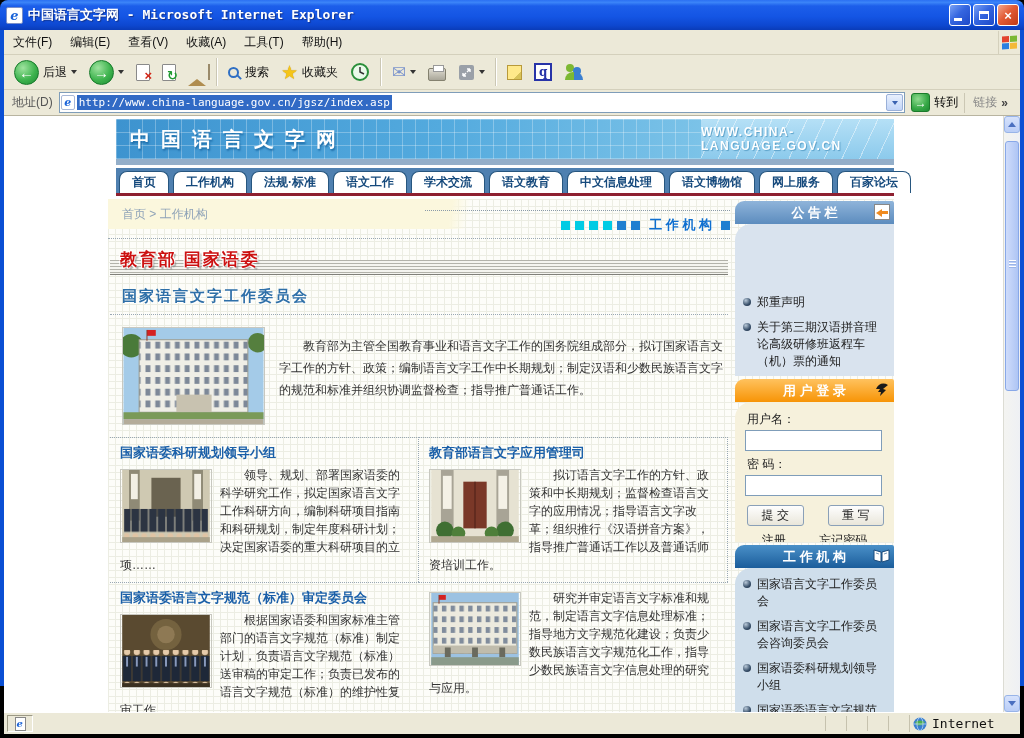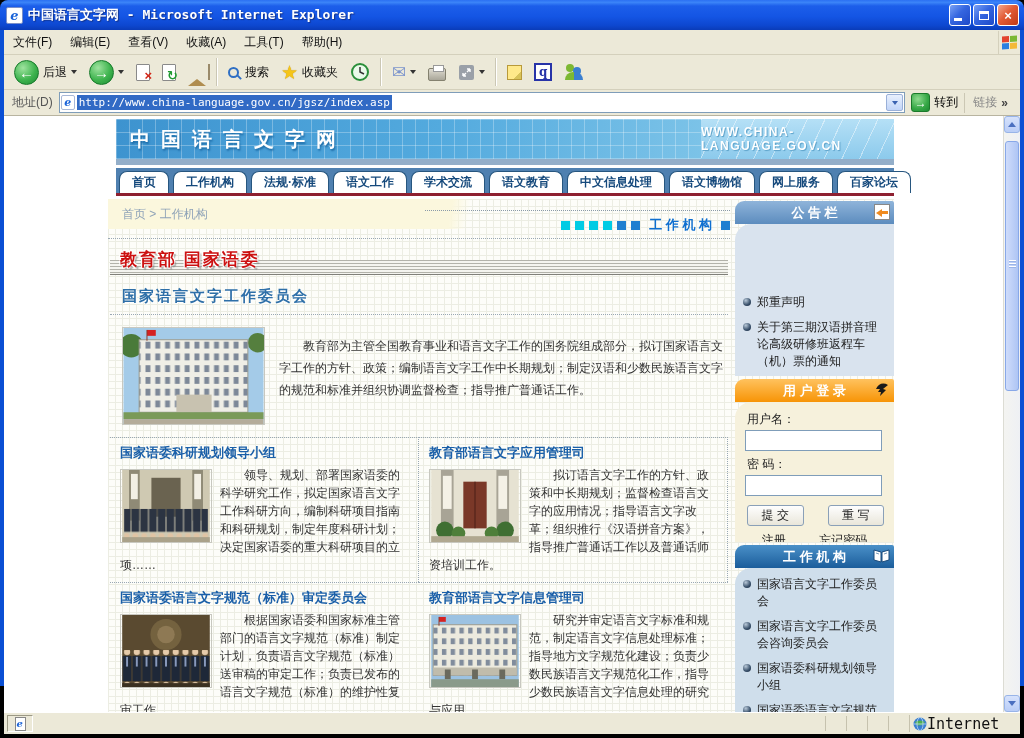--- a/index.html
+++ b/index.html
@@ -201,22 +201,22 @@
   .sb-thumb::after { content:""; position:absolute; left:3px; top:118px; width:7px; height:8px;
     background:repeating-linear-gradient(#fff 0 1px,#9ab4e8 1px 2px,transparent 2px 3px); }
 
   
   .statusbar { height:22px; background:#ece9d8; border-top:1px solid #fff; box-shadow:0 -1px 0 #aca899;
     display:flex; align-items:center; padding:2px 3px; gap:0; }
   .st-cell { height:17px; border:1px solid; border-color:#9d9a86 #fff #fff #9d9a86; display:flex; align-items:center; padding:0 3px; }
   .st-icon-cell { width:26px; justify-content:center; }
   .st-main { flex:1; border:none; }
   .st-small { width:21px; border:none; border-left:1px solid #c6c2ae; height:15px; }
-  .st-zone { width:108px; border:none; border-left:1px solid #c6c2ae; color:#111;
-    font-family:"DejaVu Sans Mono",monospace; font-size:15px; }
+  .st-zone { width:108px; border:none; border-left:1px solid #c6c2ae; gap:5px; color:#111;
+    font-family:"DejaVu Sans Mono",monospace; font-size:13px; }
   .mini-page { width:11px; height:14px; background:#fff; border:1px solid #888; position:relative; }
   .mini-page::after { content:"e"; position:absolute; left:1px; top:0; color:#1a63d8; font-weight:bold; font-style:italic;
     font-size:10px; font-family:"DejaVu Serif",serif; }
 </style>
 </head>
 <body>
 
 <div class="window">
 
   <div class="titlebar">
@@ -471,21 +471,20 @@
                       <rect width="90" height="74" fill="#5a4a30"></rect>
                       <circle cx="45" cy="20" r="16" fill="#7a6844" opacity="0.8"></circle>
                       <circle cx="45" cy="20" r="9" fill="#95805a" opacity="0.8"></circle>
                       <rect x="0" y="36" width="90" height="38" fill="url(#crowd2)"></rect>
                       <rect x="0" y="70" width="90" height="4" fill="#3a3020"></rect>
                     </svg>
                     <div class="sec-text">根据国家语委和国家标准主管部门的语言文字规范（标准）制定计划，负责语言文字规范（标准）送审稿的审定工作；负责已发布的语言文字规范（标准）的维护性复审工作。</div>
                   </div>
 
                   <div class="section">
-                    <div class="sec-title">教育部语言文字信息管理司</div>
                     <svg class="sec-photo" viewBox="0 0 90 74">
                       <defs>
                         <pattern id="win2" width="9" height="11" patternUnits="userSpaceOnUse">
                           <rect width="9" height="11" fill="#eceade"></rect>
                           <rect x="2" y="2" width="4.5" height="6" fill="#808c9c"></rect>
                         </pattern>
                       </defs>
                       <rect width="90" height="74" fill="#9cc2e2"></rect>
                       <rect x="2" y="10" width="86" height="52" fill="url(#win2)" stroke="#9a9a8e"></rect>
                       <rect x="8" y="2" width="7" height="5" fill="#d42222"></rect>

